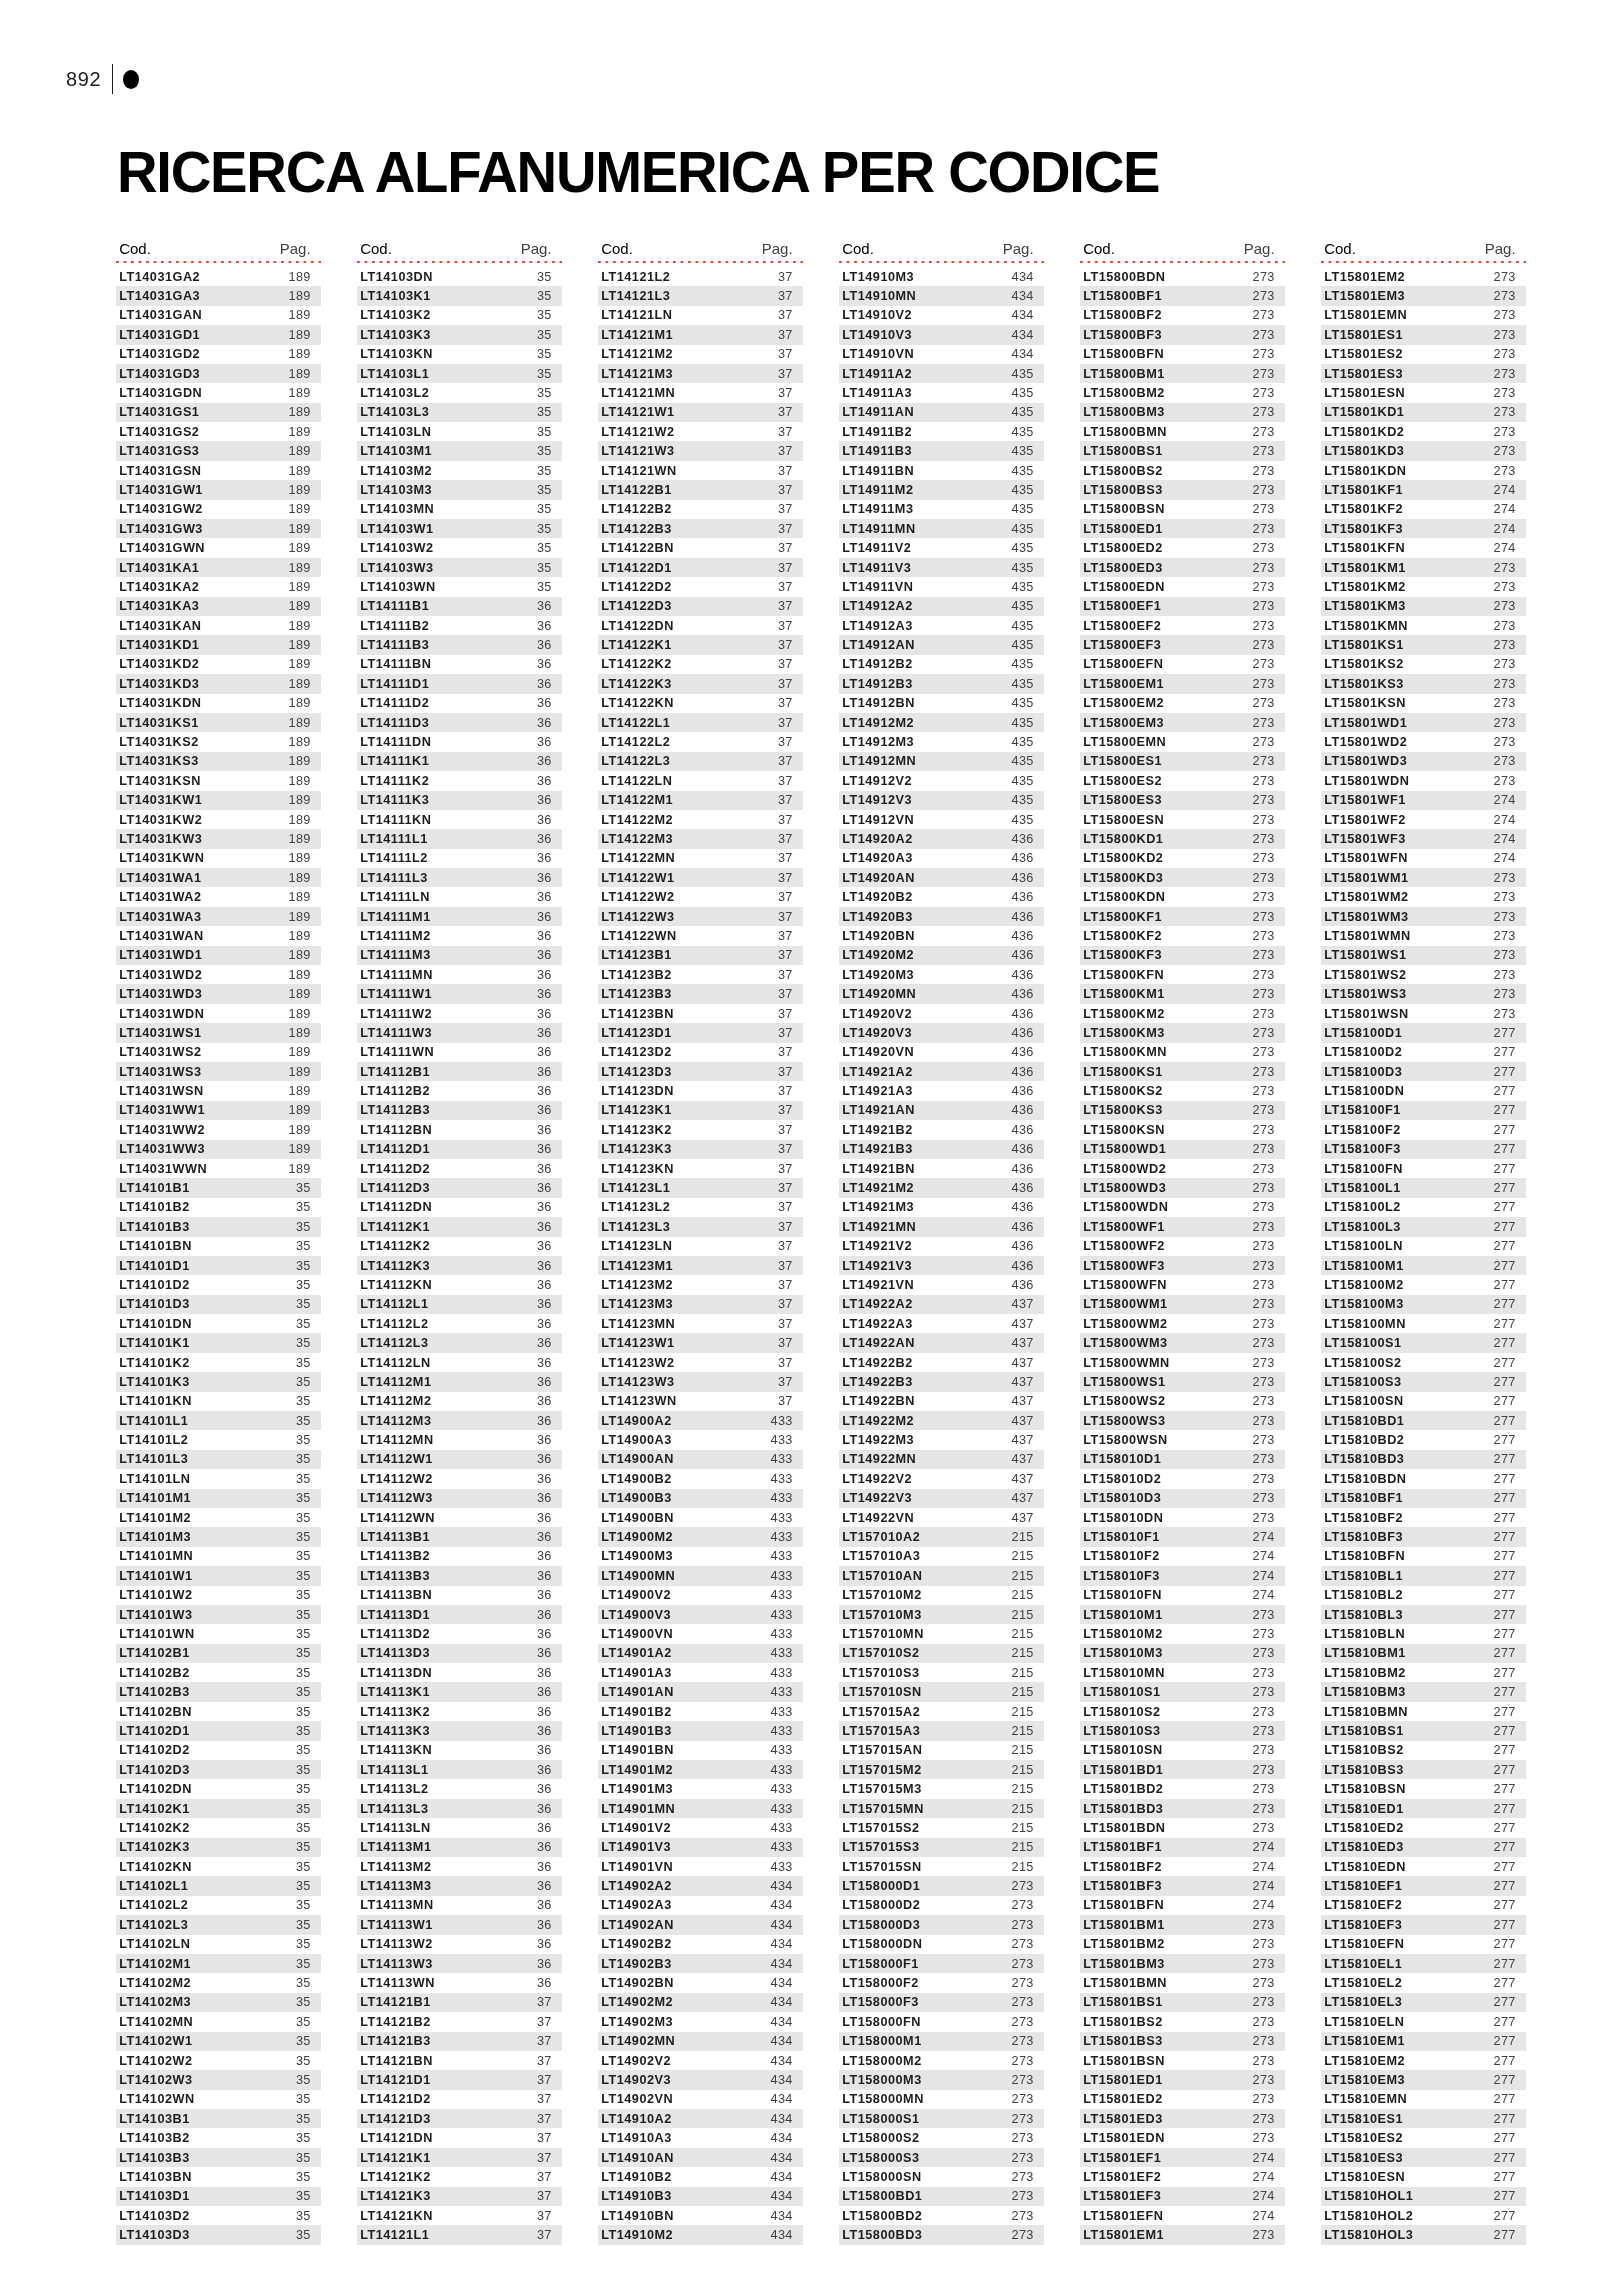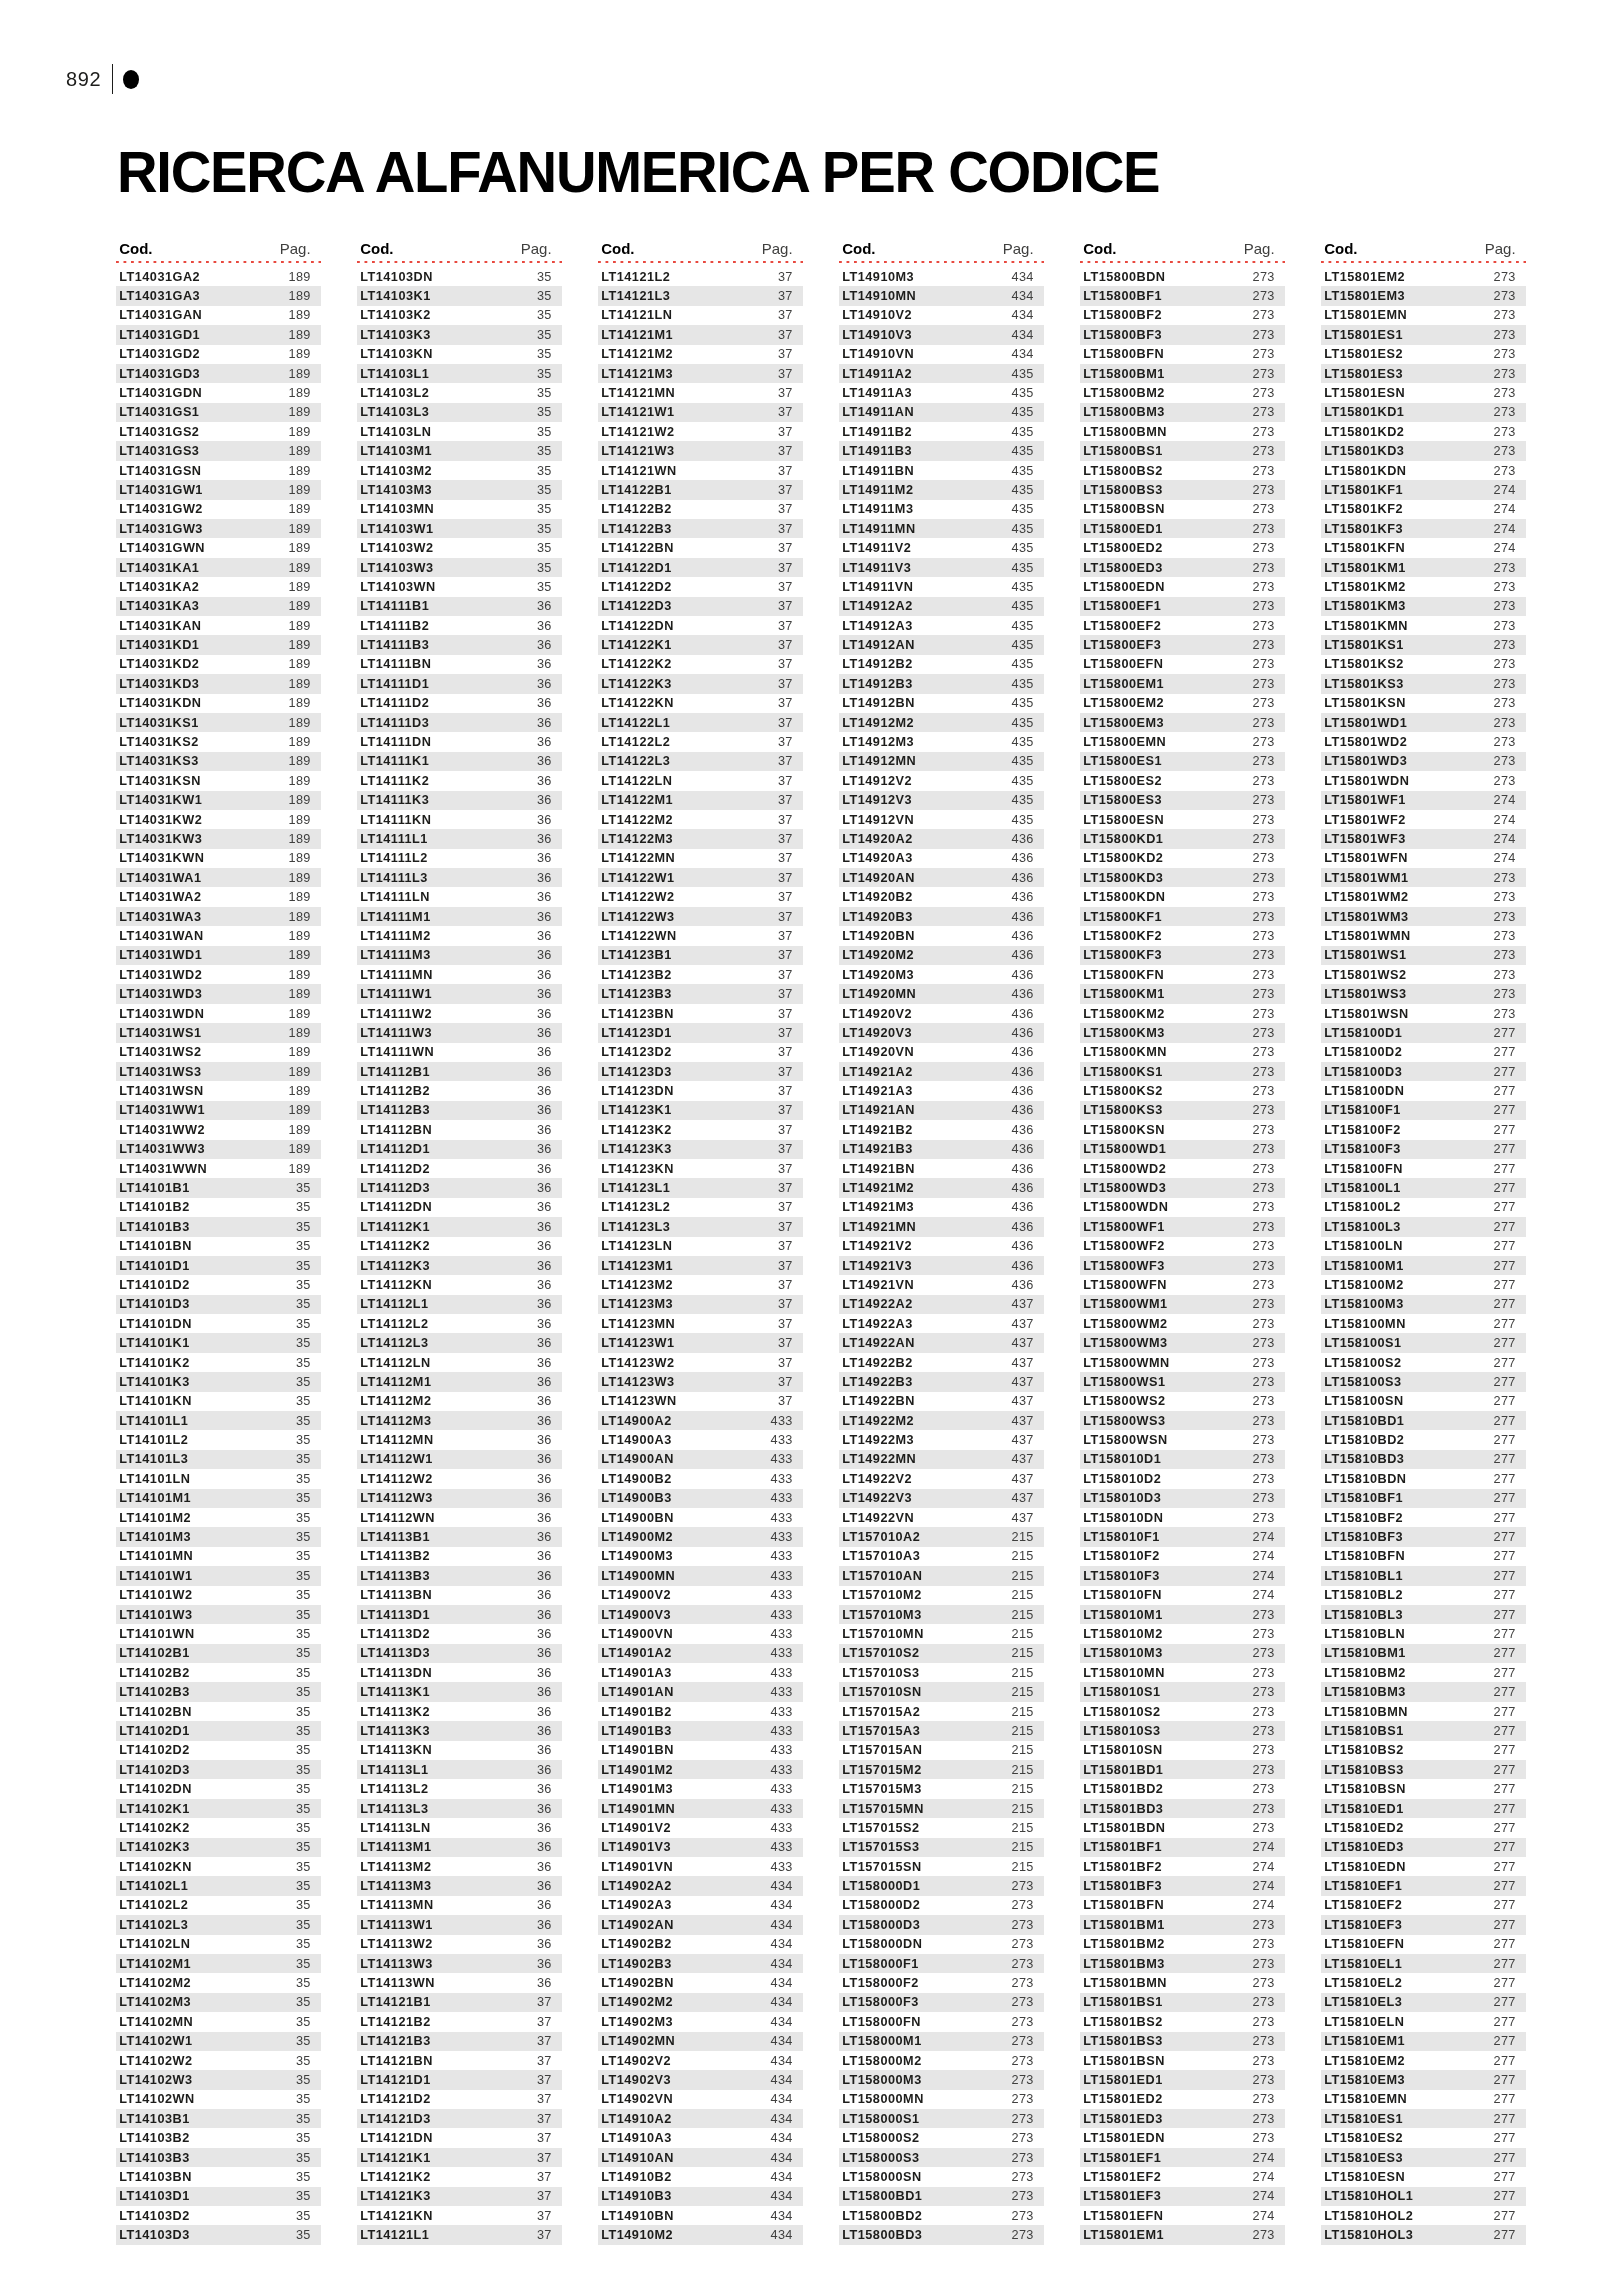--- a/index.html
+++ b/index.html
@@ -25,21 +25,21 @@
   }
 
   
   .table{position:absolute;left:116px;top:229px;display:flex;}
   .col{width:205px;margin-right:36px;}
   .col:last-child{margin-right:0;}
   .col-head{
     height:27px;display:flex;justify-content:space-between;align-items:flex-end;
     padding:0 10.4px 3.9px 3.2px;font-size:15px;line-height:1;
   }
-  .hc{font-weight:bold;color:#000;}
+  .hc{font-weight:normal;color:#000;}
   .hp{font-weight:400;color:#3f3f3e;text-align:right;}
   .dotline{
     height:3.9px;margin-bottom:3.2px;
     background-image:radial-gradient(circle 1.2px at 1.4px 1.9px, var(--accent-red) 97%, transparent);
     background-size:7.5px 3.9px;background-repeat:repeat-x;
   }
   .row{
     height:19.4px;display:flex;justify-content:space-between;align-items:center;
     padding:0 10.4px 0 3.2px;box-sizing:border-box;
   }

